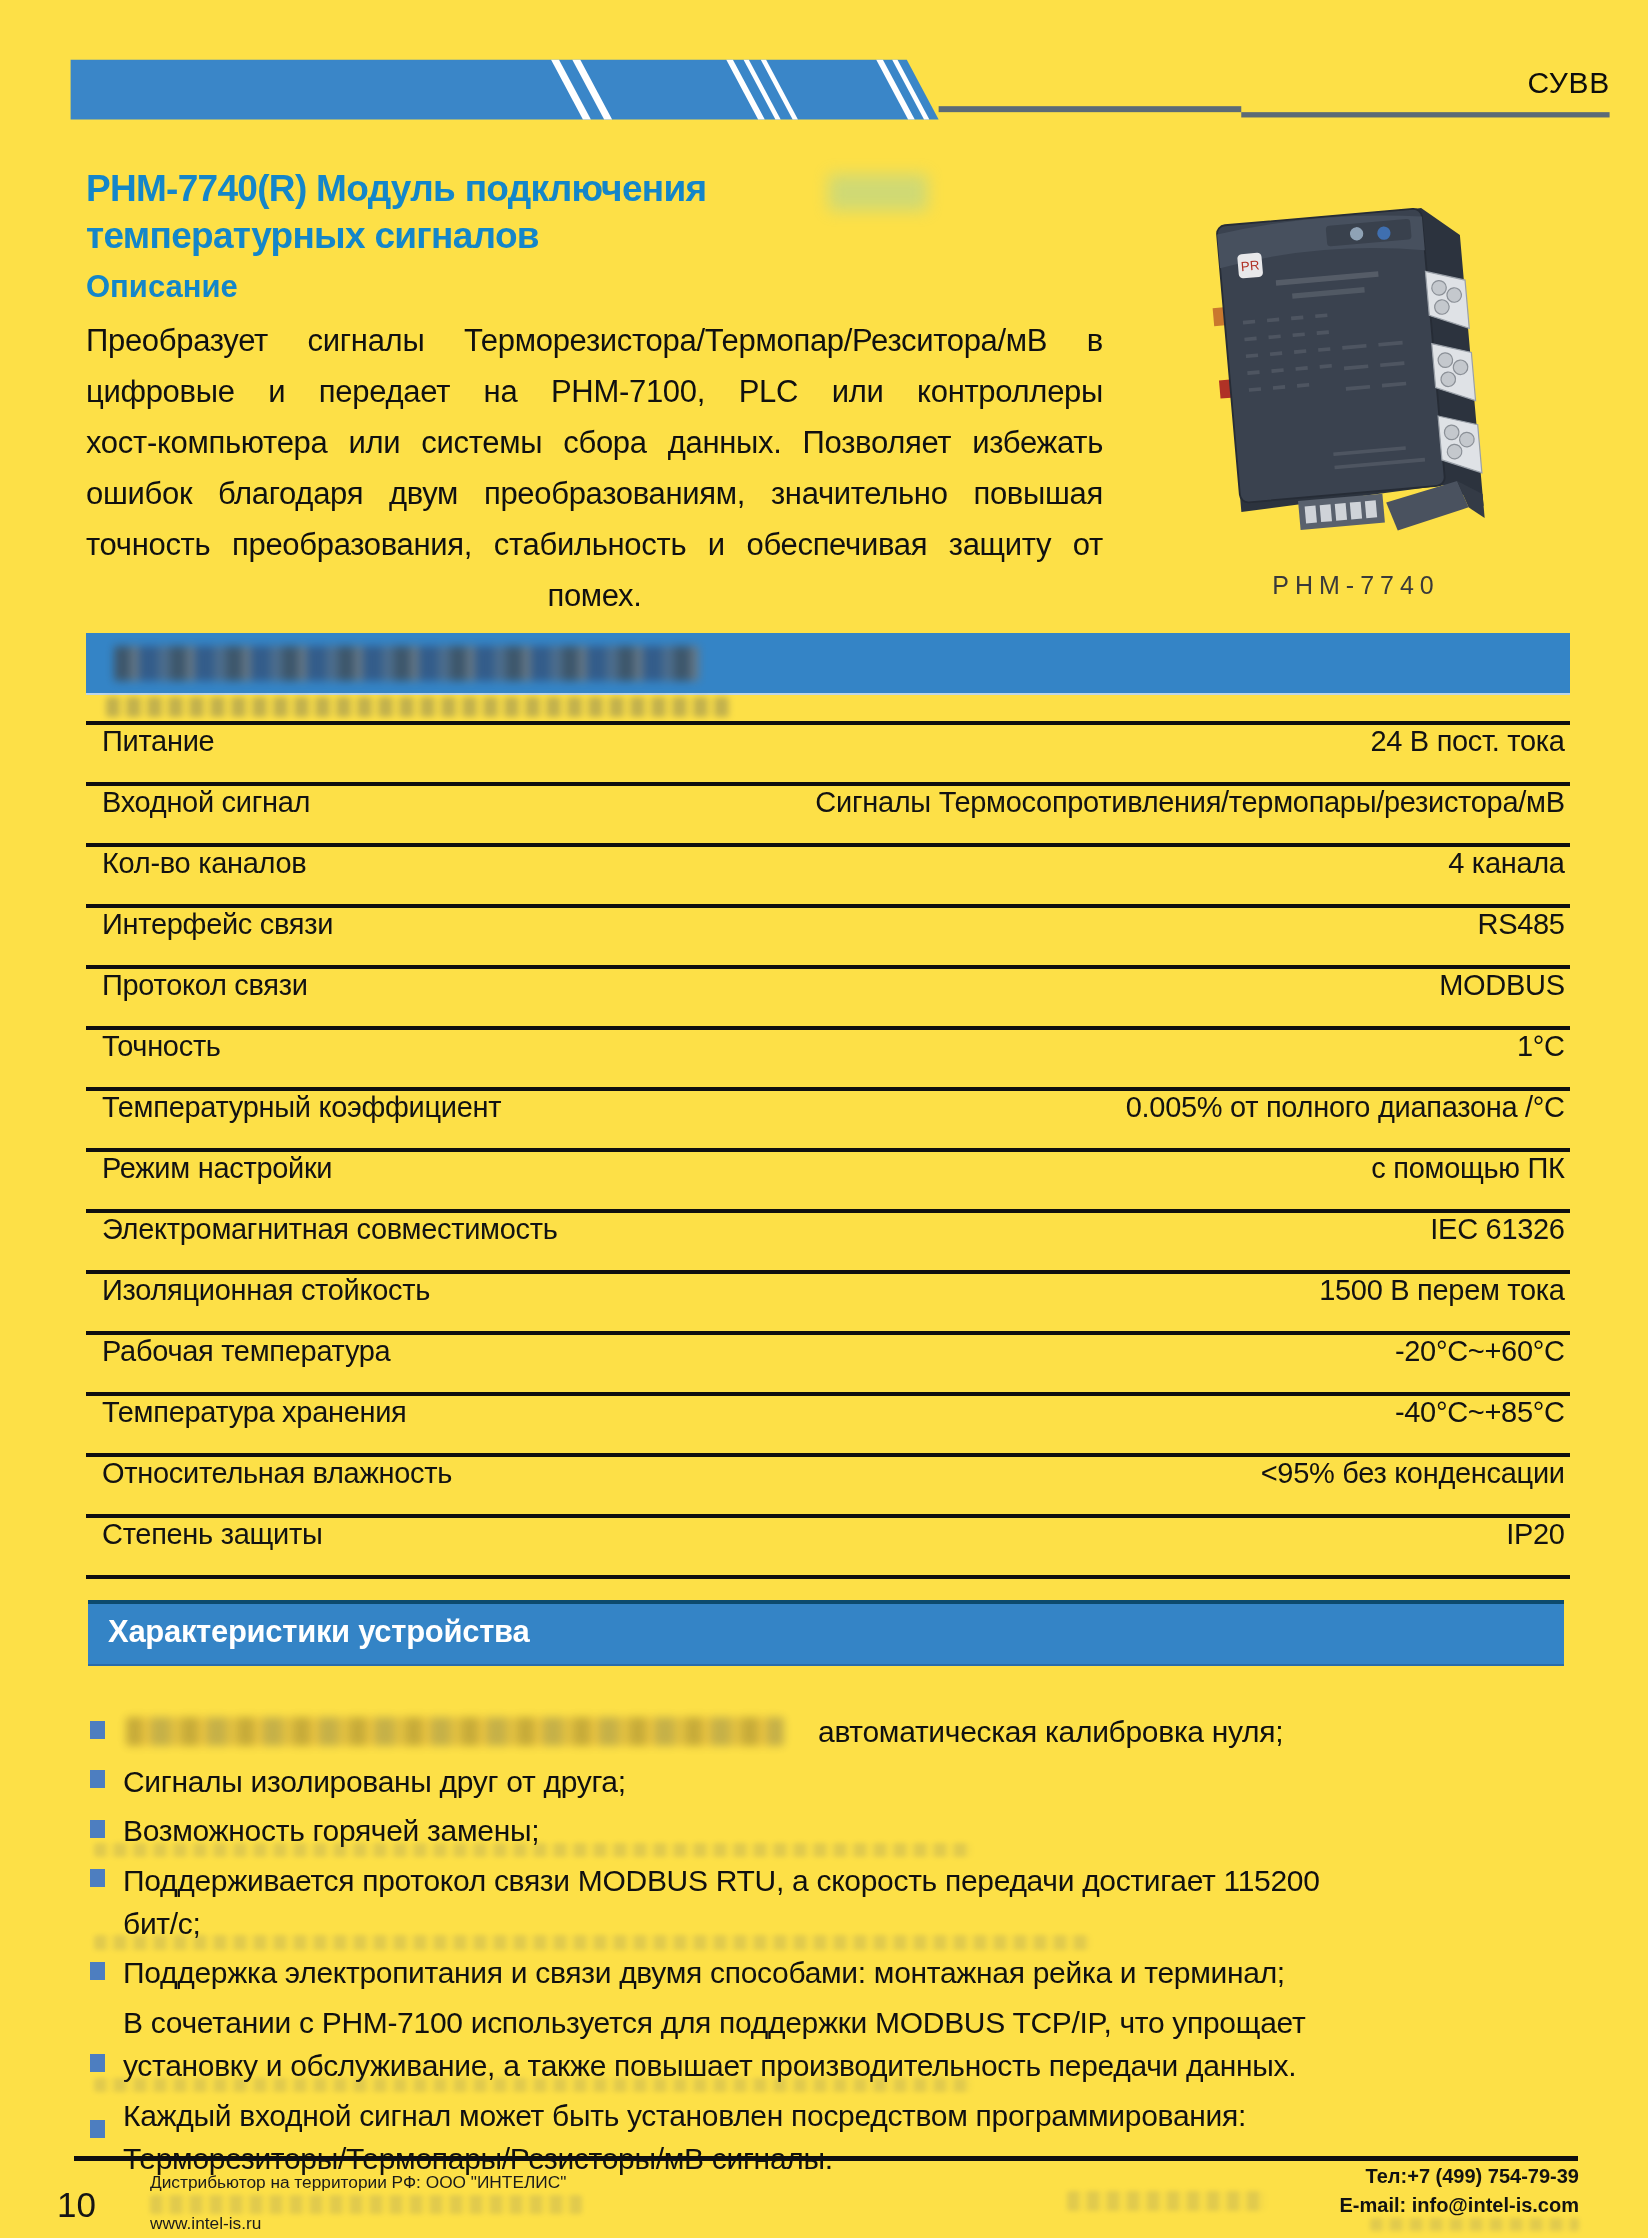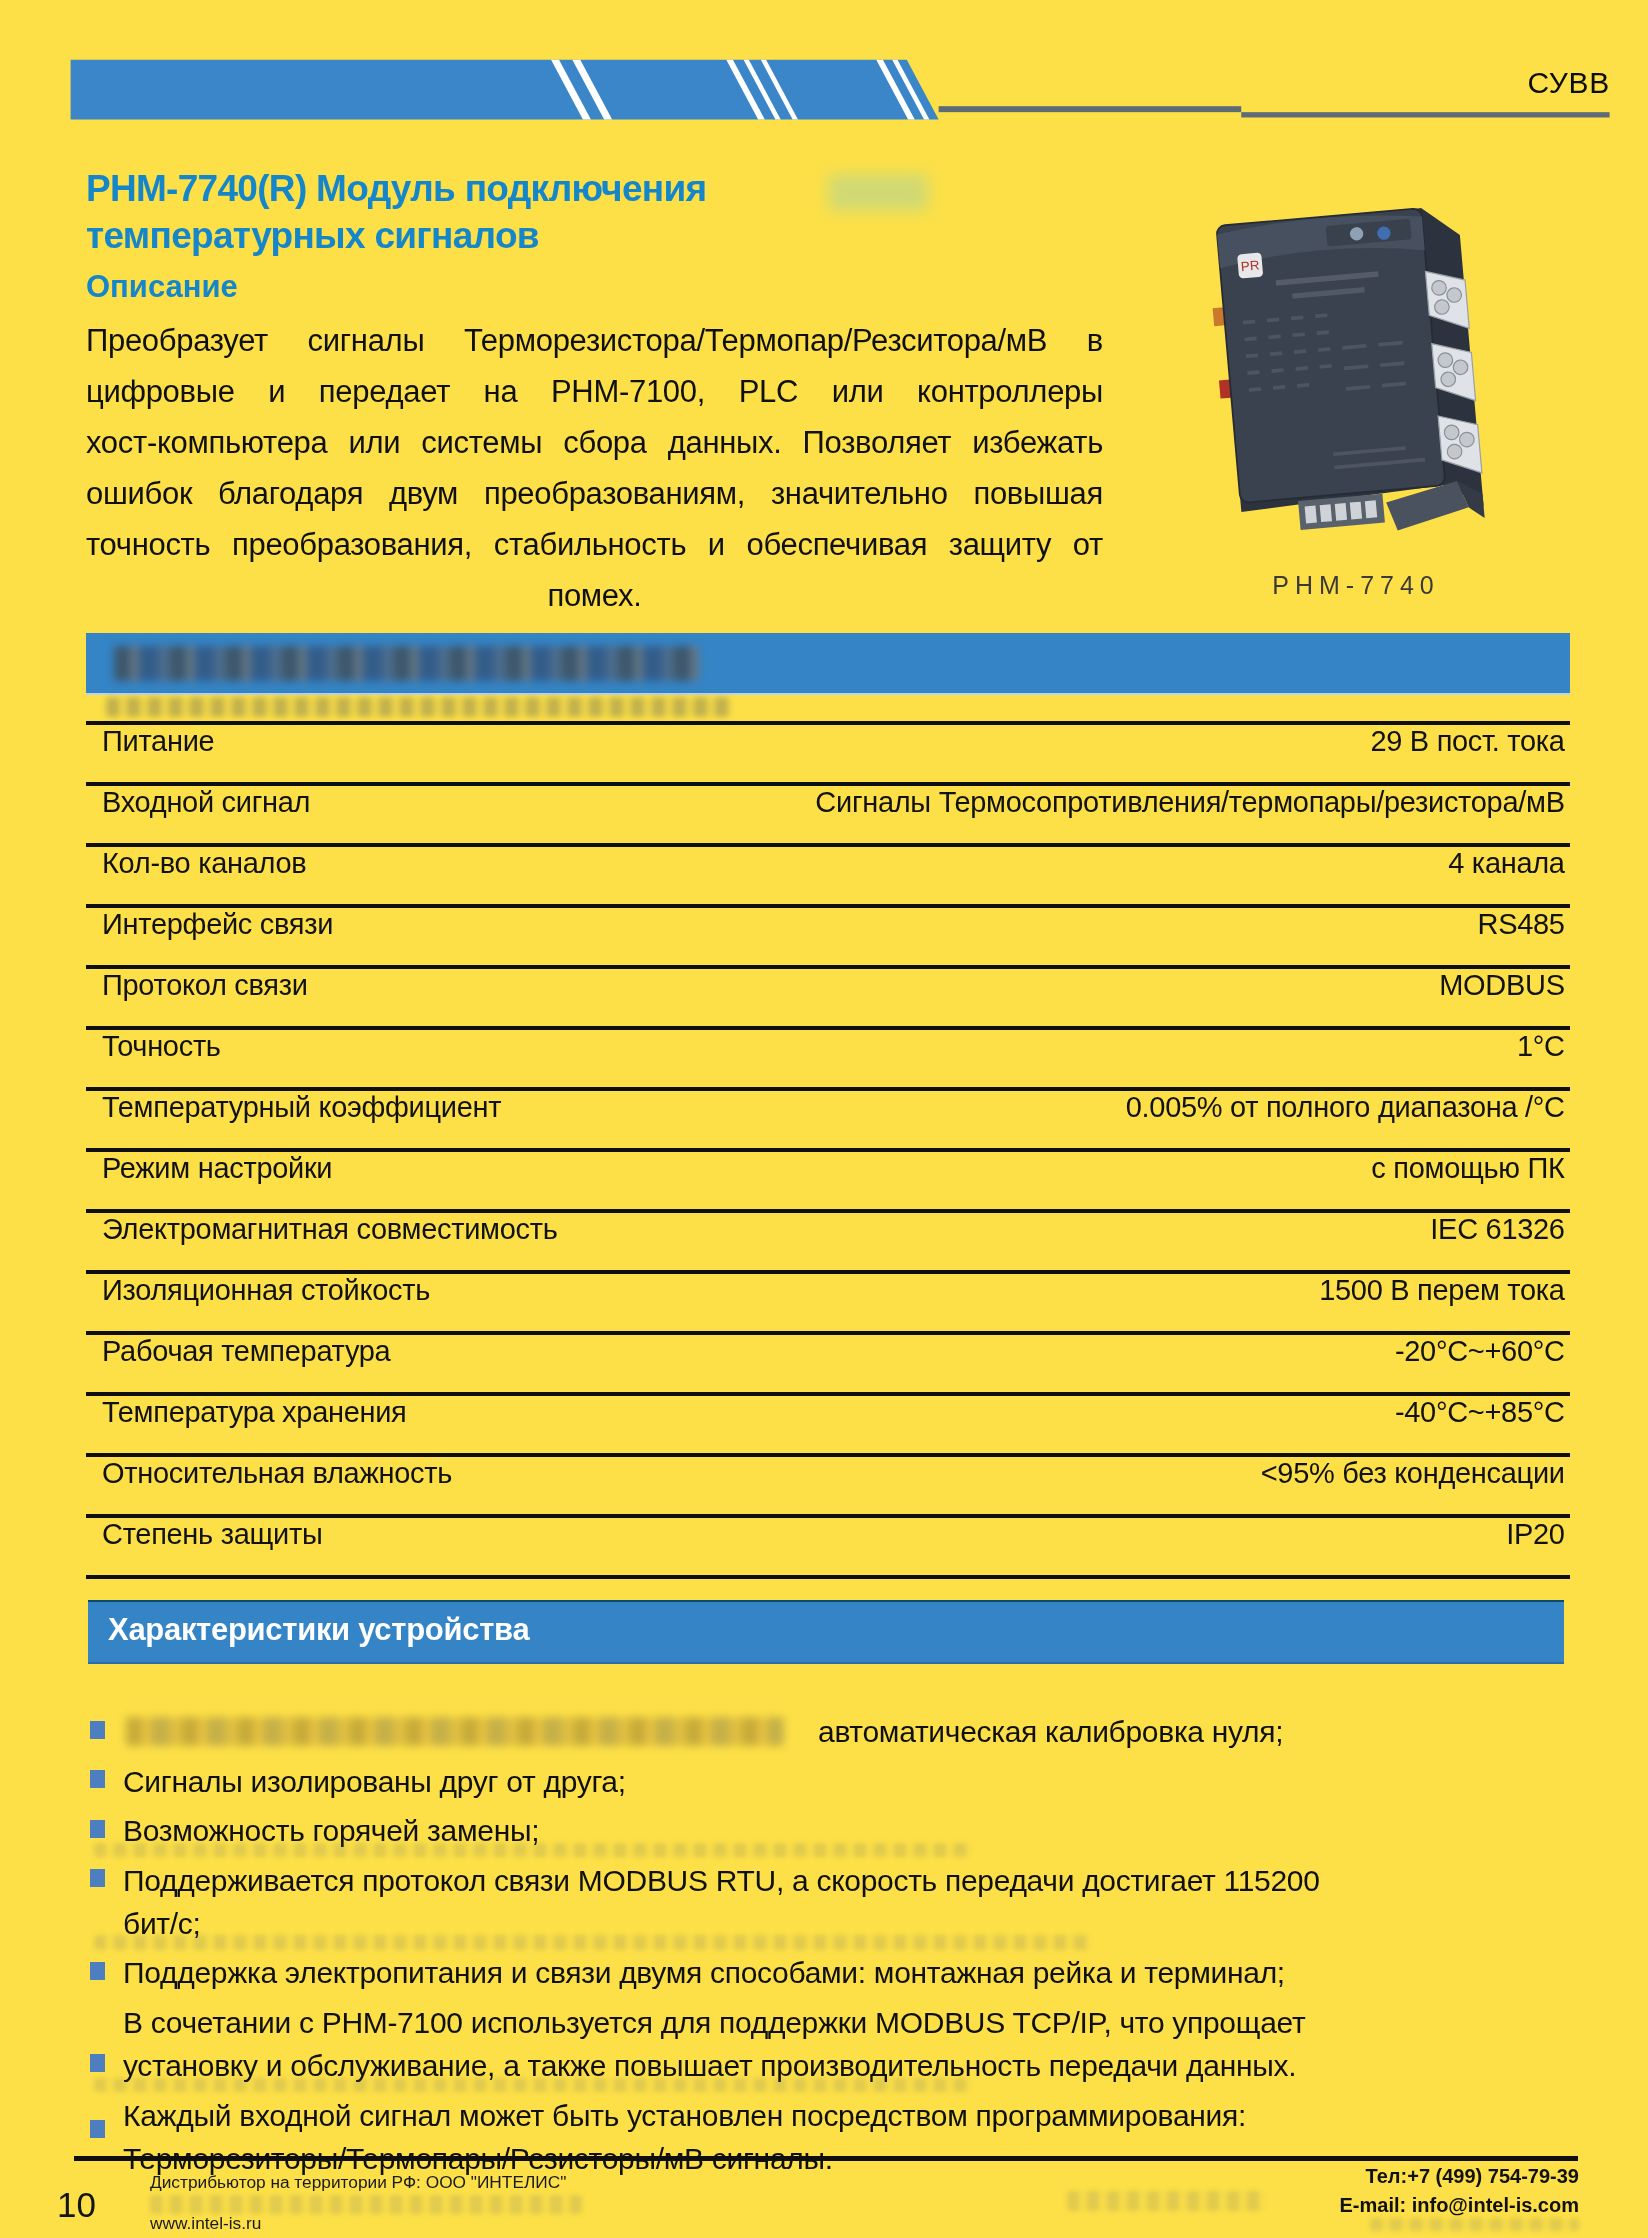--- a/index.html
+++ b/index.html
@@ -17,21 +17,21 @@
   .para .jl{text-align:justify;text-align-last:justify;}
   .para .ll{text-align:center;}
 
   
   .product{position:absolute;left:1170px;top:166px;width:372px;text-align:center;}
   .caption{margin-top:4px;font-size:25px;letter-spacing:6px;color:#3a3a3a;}
 
   
   .banner{position:absolute;background:#3484c6;}
   .banner1{left:86px;top:633px;width:1484px;height:62px;box-shadow:0 -2px 0 #bcd6ea inset;}
-  .banner2{left:88px;top:1600px;width:1476px;height:60px;border-top:2px solid #0c4a6e;border-bottom:2px solid #2a6ca8;}
+  .banner2{left:88px;top:1600px;width:1476px;height:60px;border-top:4px solid #0c4a6e;border-bottom:2px solid #2a6ca8;}
   .banner2 .btxt{color:#ffffff;font-size:31px;font-weight:bold;line-height:56px;padding-left:20px;letter-spacing:-0.3px;}
 
   
   .smudge{position:absolute;filter:blur(4px);border-radius:2.7px;}
   .smudge.dark{background:repeating-linear-gradient(90deg,rgba(70,45,25,.65) 0 16px,rgba(170,100,40,.5) 16px 25px,rgba(50,50,75,.6) 25px 44px,rgba(120,70,40,.45) 44px 56px);opacity:.8;}
   .smudge.gray{background:repeating-linear-gradient(90deg,rgba(60,70,90,.55) 0 13.3px,rgba(60,70,90,.12) 13.3px 21px);opacity:.55;filter:blur(3.3px);}
   .smudge.faint{background:repeating-linear-gradient(90deg,rgba(80,90,110,.5) 0 12px,rgba(80,90,110,.1) 12px 20px);opacity:.32;filter:blur(2.7px);}
   .smudge.cyan{background:rgba(90,200,235,.55);opacity:.5;filter:blur(8px);}
 
   
@@ -164,21 +164,21 @@
   </div>
 
   <div class="banner banner1">
     <div class="smudge dark" style="left:28px;top:13.3px;width:585px;height:35px;"></div>
   </div>
   <div class="smudge gray" style="left:106px;top:697px;width:625px;height:20px;"></div>
 
   <div class="spec">
     <div class="trow">
         <div class="tlabel">Питание</div>
-        <div class="tvalue">29 В пост. тока</div>
+        <div class="tvalue">24 В пост. тока</div>
       </div>
     <div class="trow">
         <div class="tlabel">Входной сигнал</div>
         <div class="tvalue">Сигналы Термосопротивления/термопары/резистора/мВ</div>
       </div>
     <div class="trow">
         <div class="tlabel">Кол-во каналов</div>
         <div class="tvalue">4 канала</div>
       </div>
     <div class="trow">

